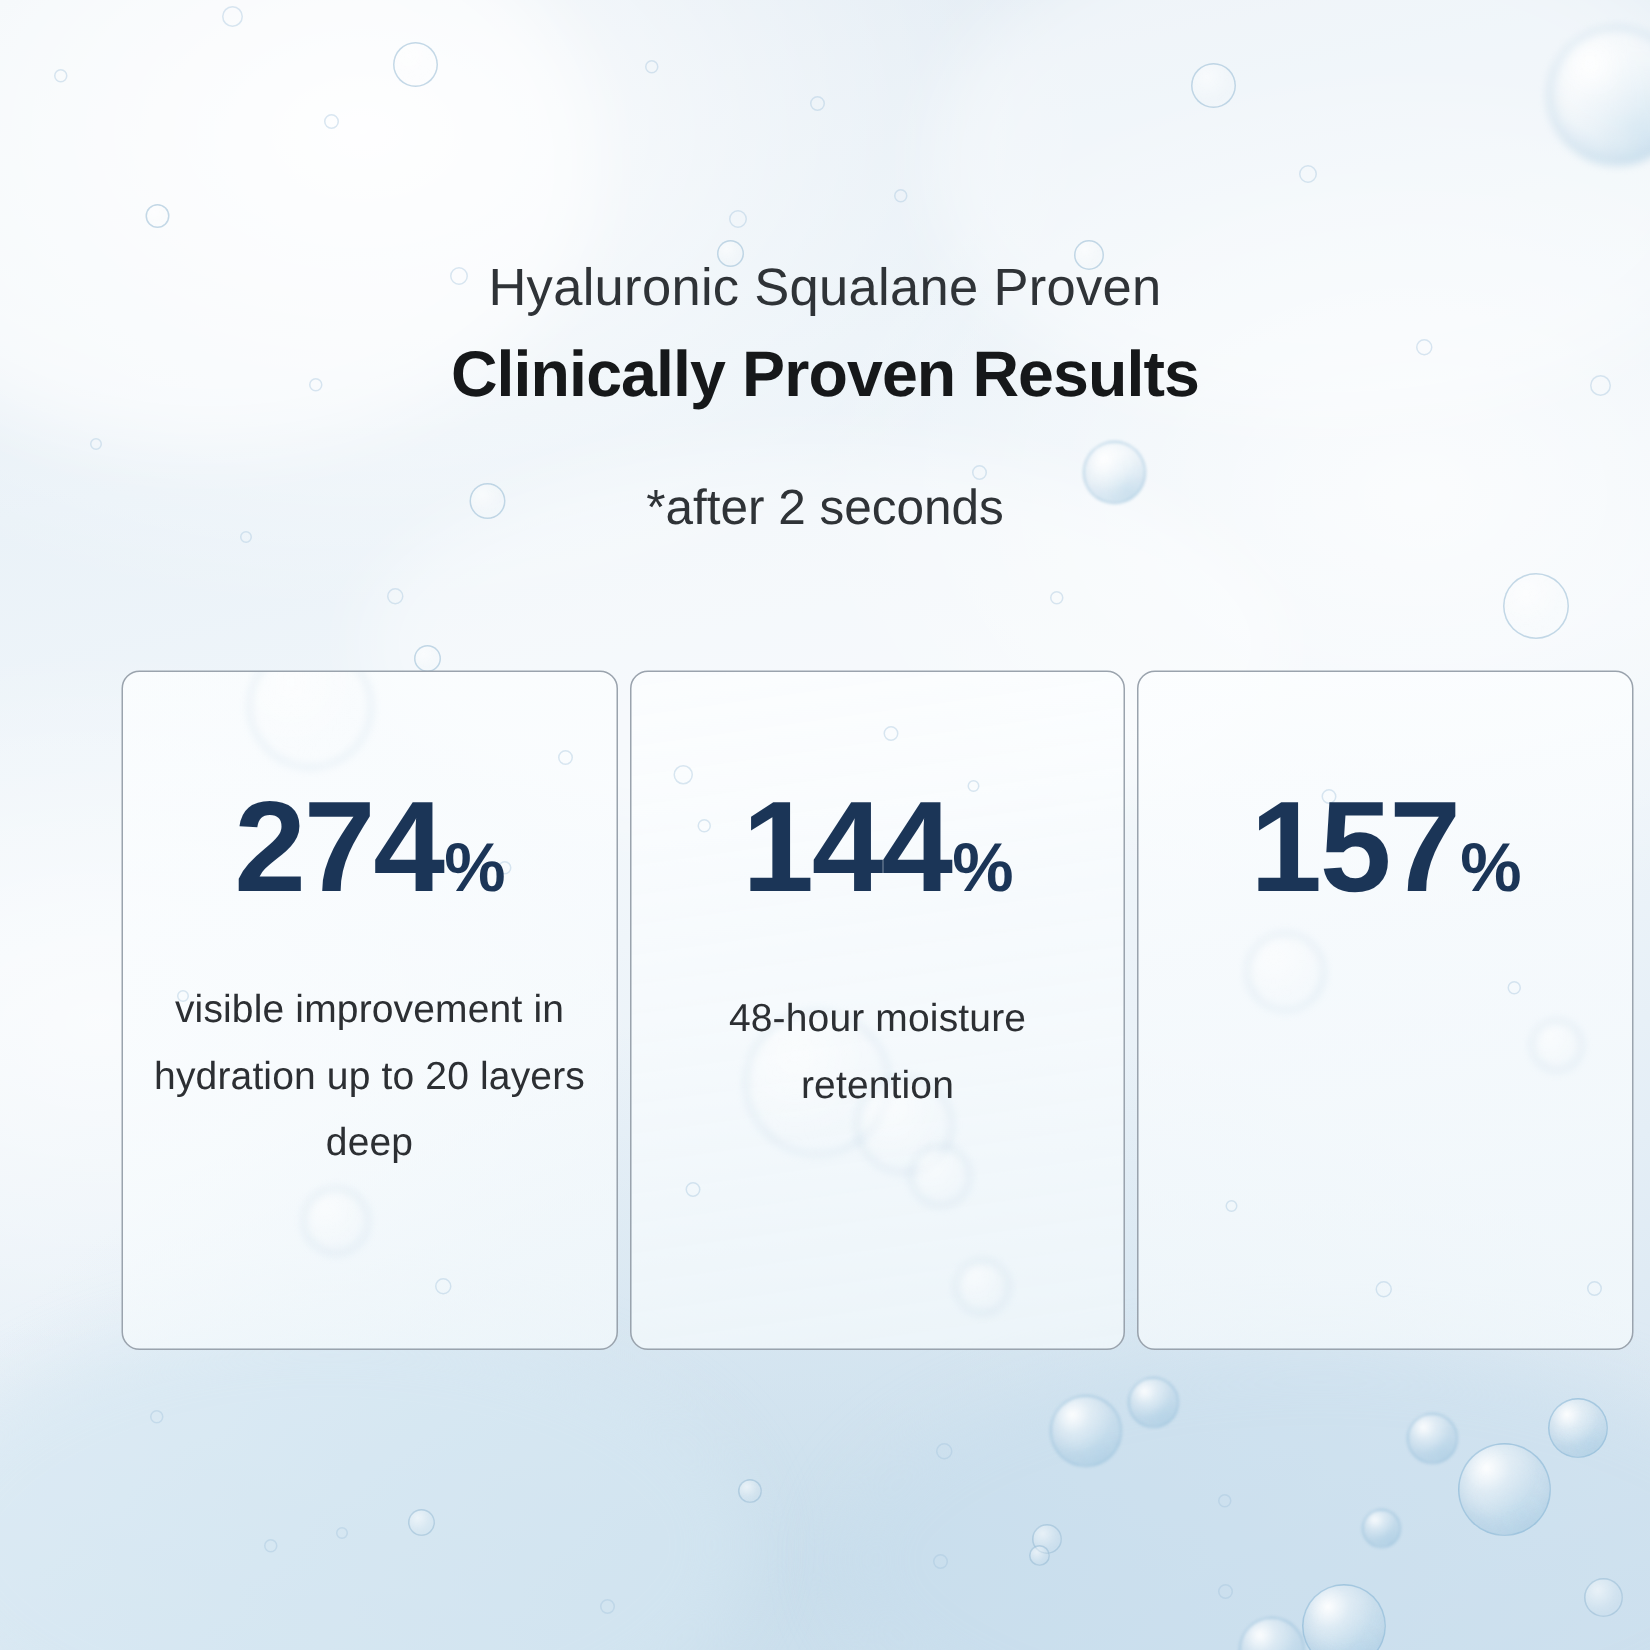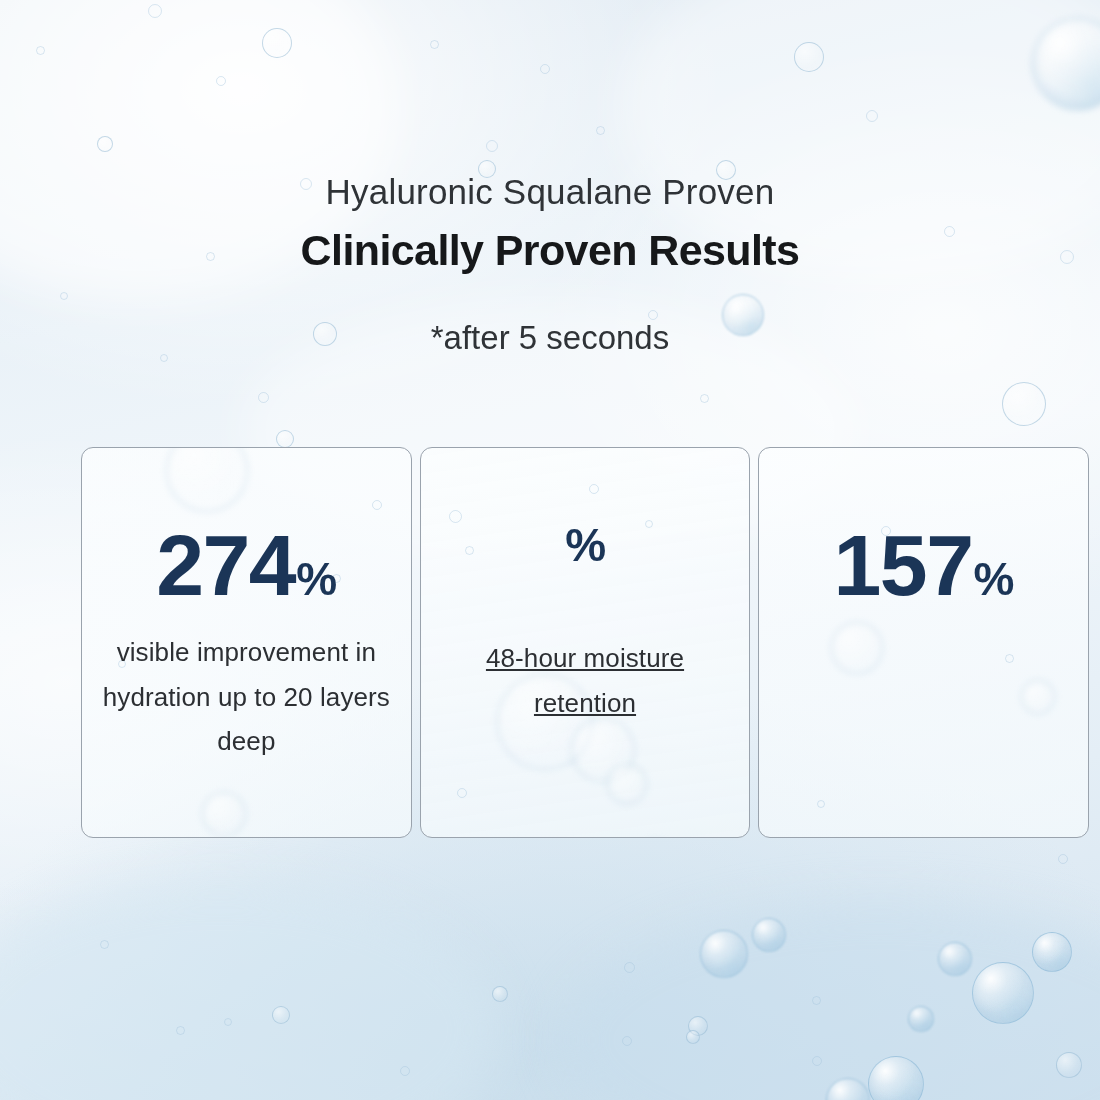--- a/index.html
+++ b/index.html
@@ -102,21 +102,21 @@
     color: #2f3337;
     line-height: 1.2;
   }
 
   
   .cards {
     position: absolute;
     left: 45px;
     top: 447px;
     width: 1008px;
-    height: 391px;
+    height: 453px;
     display: flex;
     gap: 8px;
     padding-left: 36px;
   }
   .card {
     position: relative;
     flex: 1 1 0;
     border: 1.3px solid #9aa3ad;
     border-radius: 12px;
     background: linear-gradient(172deg, rgba(252,254,255,0.80) 0%, rgba(249,252,254,0.76) 40%, rgba(246,251,253,0.70) 100%);
@@ -153,22 +153,22 @@
     margin-left: 1px;
   }
   .desc {
     font-size: 26px;
     font-weight: 400;
     color: #2c2f33;
     line-height: 1.72;
     letter-spacing: 0.1px;
     padding: 0 14px;
   }
-  .desc.d1 { margin-top: 22px; }
-  .desc.d2 { margin-top: 68px; text-decoration: underline; }
+  .desc.d1 { margin-top: 42px; }
+  .desc.d2 { margin-top: 48px; }
   .desc.d3 { margin-top: 63px; }
 </style>
 </head>
 <body>
 
 <div id="stage">
 
   <div class="wash" style="left:-120px;top:-80px;width:520px;height:380px;background:rgba(255,255,255,0.55);"></div>
   <div class="wash" style="left:620px;top:-60px;width:540px;height:340px;background:rgba(255,255,255,0.42);"></div>
   <div class="wash" style="left:240px;top:300px;width:620px;height:260px;background:rgba(255,255,255,0.40);"></div>
@@ -199,21 +199,21 @@
   <div class="bub ring-f" style="left:944px;top:226px;width:11px;height:11px;"></div>
   <div class="bub ring-f" style="left:1060px;top:250px;width:14px;height:14px;"></div>
   <div class="bub ring" style="left:276px;top:430px;width:18px;height:18px;"></div>
   <div class="bub ring-f" style="left:648px;top:310px;width:10px;height:10px;"></div>
   <div class="bub ring-f" style="left:700px;top:394px;width:9px;height:9px;"></div>
   <div class="bub ring" style="left:716px;top:160px;width:20px;height:20px;"></div>
 
   <div class="header">
     <div class="eyebrow">Hyaluronic Squalane Proven</div>
     <div class="headline">Clinically Proven Results</div>
-    <div class="subnote">*after 5 seconds</div>
+    <div class="subnote">*after 2 seconds</div>
   </div>
 
   <div class="cards">
 
     <div class="card">
       <div class="bub ring softer" style="left:84px;top:-18px;width:82px;height:82px;"></div>
       <div class="bub ring-f" style="left:290px;top:52px;width:10px;height:10px;"></div>
       <div class="bub ring-f" style="left:250px;top:126px;width:9px;height:9px;"></div>
       <div class="bub ring-f" style="left:36px;top:212px;width:8px;height:8px;"></div>
       <div class="bub ring softer" style="left:120px;top:344px;width:44px;height:44px;"></div>
@@ -232,20 +232,21 @@
       <div class="bub ring-f" style="left:44px;top:98px;width:9px;height:9px;"></div>
       <div class="bub ring-f" style="left:168px;top:36px;width:10px;height:10px;"></div>
       <div class="bub ring-f" style="left:224px;top:72px;width:8px;height:8px;"></div>
       <div class="bub ring softer" style="left:76px;top:226px;width:96px;height:96px;"></div>
       <div class="bub ring softer" style="left:150px;top:270px;width:64px;height:64px;"></div>
       <div class="bub ring softer" style="left:186px;top:316px;width:40px;height:40px;"></div>
       <div class="bub ring-f" style="left:36px;top:340px;width:10px;height:10px;"></div>
       <div class="bub ring softer" style="left:216px;top:392px;width:36px;height:36px;"></div>
       <div class="card-inner">
         <div class="stat">
+          <span>144</span>
             <span class="pct">%</span>
         </div>
         <div class="desc d2">48-hour moisture retention</div>
       </div>
     </div>
 
     <div class="card">
       <div class="bub ring-f" style="left:122px;top:78px;width:10px;height:10px;"></div>
       <div class="bub ring softer" style="left:72px;top:174px;width:52px;height:52px;"></div>
       <div class="bub ring-f" style="left:246px;top:206px;width:9px;height:9px;"></div>

